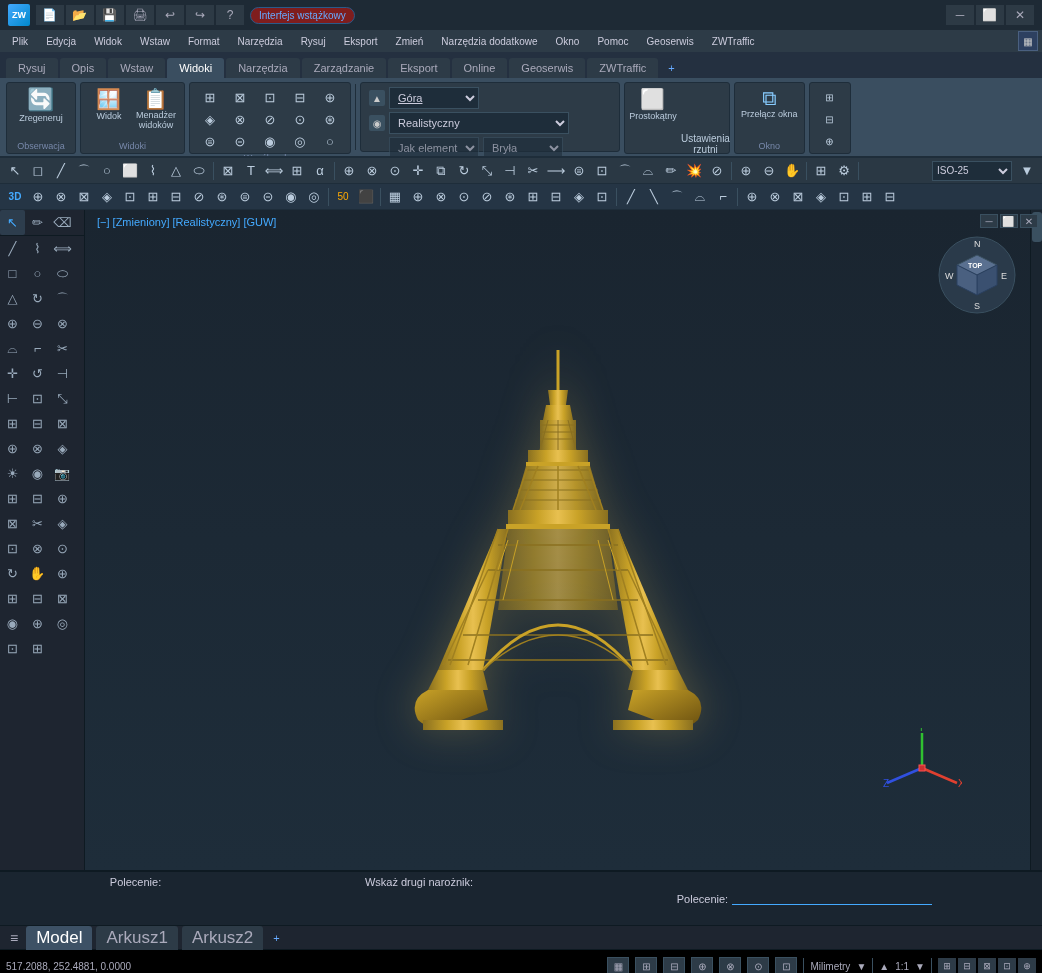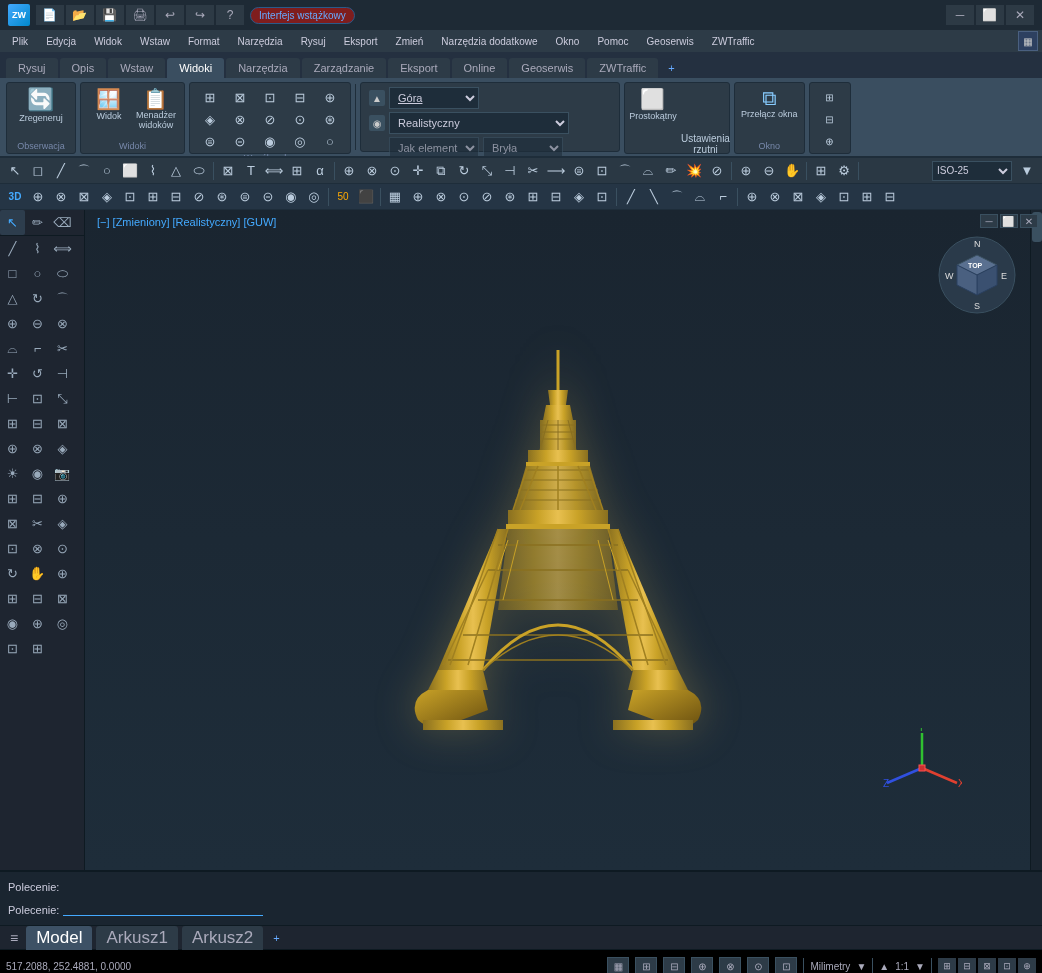--- a/index.html
+++ b/index.html
@@ -707,22 +707,23 @@
         <rect x="37" y="37" width="6" height="6" fill="#cc3030" stroke="#ff5050" stroke-width="1"></rect>
       </svg>
     </div>
 
     <div style="position:absolute;right:0;top:0;bottom:0;width:12px;background:#1a2530;border-left:1px solid #0e1a22;">
       <div style="width:10px;height:30px;background:#3a5060;margin:2px auto;border-radius:3px;cursor:pointer;"></div>
     </div>
   </div>
 </div>
 
-<div id="command-area" style="height:55px;background:#1a2530;border-top:2px solid #0e1a22;padding:4px 8px;display:flex;flex-direction:column;justify-content:space-around;">
+<div id="command-area" style="height:55px;background:#1a2530;border-top:2px solid #0e1a22;padding:4px 8px;display:flex;justify-content:space-around;">
   <div style="font-size:11px;color:#ccd;">Polecenie:</div>
+  <div style="font-size:11px;color:#ccd;">Wskaż drugi narożnik:</div>
   <div style="display:flex;align-items:center;gap:4px;">
     <span style="font-size:11px;color:#ccd;">Polecenie:</span>
     <input type="text" class="cmd-input" style="background: transparent; border-top: none; border-right: none; border-left: none; border-image: initial; border-bottom: 1px solid rgb(68, 170, 255); color: rgb(204, 204, 221); font-size: 11px; outline: none; width: 200px;">
   </div>
 </div>
 
 <div id="layout-tabs-area" style="height:24px;background:#1e2530;display:flex;align-items:center;padding:0 6px;gap:4px;border-top:1px solid #0e1a22;">
   <div class="hamburger-btn">≡</div>
   <div class="btm-tab active">Model</div>
   <div class="btm-tab">Arkusz1</div>

